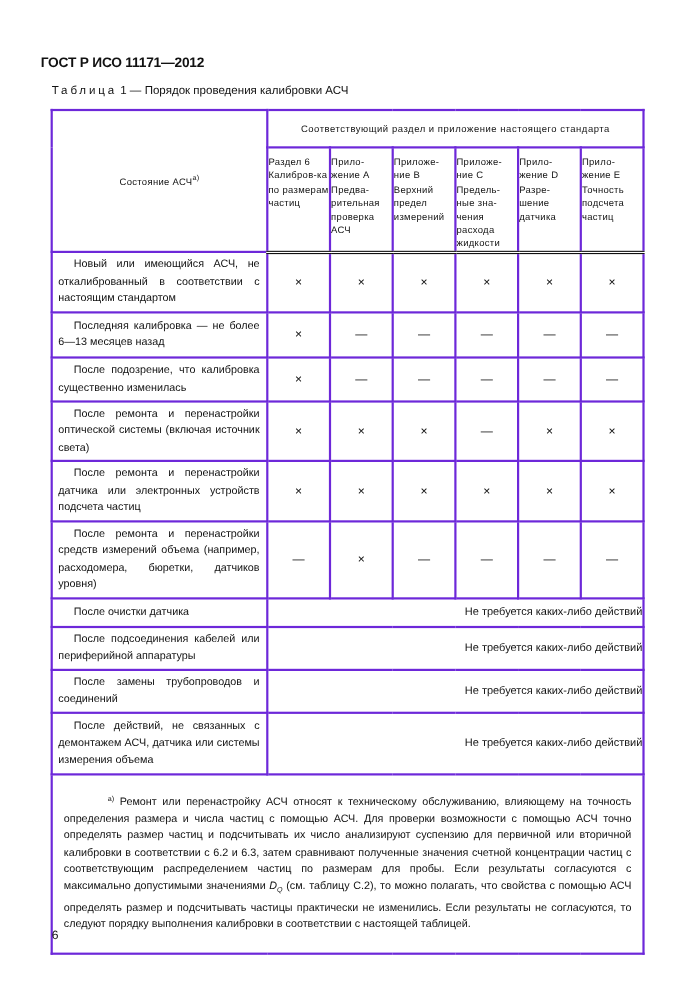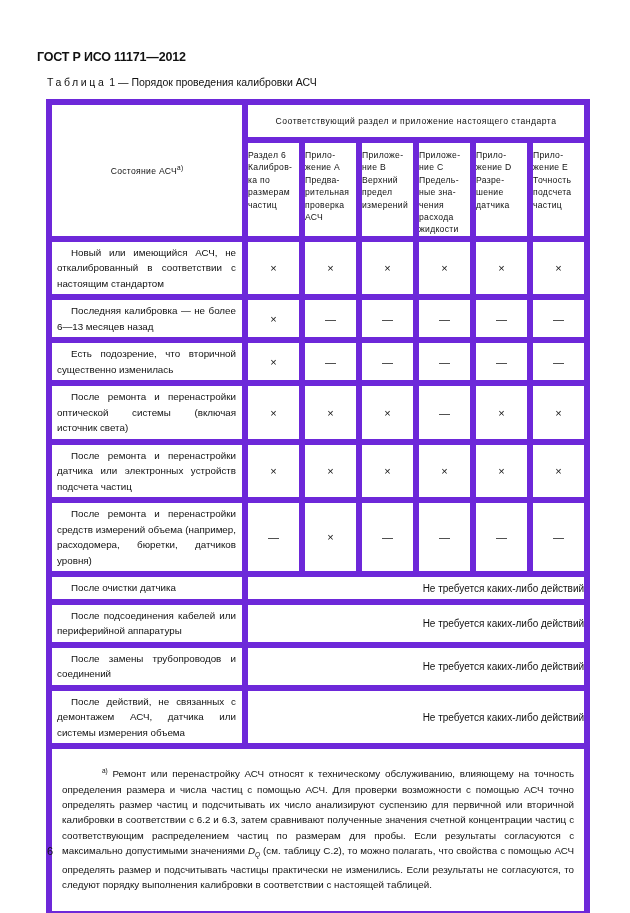--- a/index.html
+++ b/index.html
@@ -14,21 +14,21 @@
   .table-caption {
     position: absolute; left: 47px; top: 76px; font-size: 10.5px;
   }
   .table-caption .spaced { letter-spacing: 2.6px; }
   table.calib {
     position: absolute; left: 46px; top: 99px;
     width: 538px; border-collapse: collapse; table-layout: fixed;
     font-size: 9.6px;
   }
   table.calib td, table.calib th {
-    border: 6px solid #6d28d9; padding: 0; font-weight: normal; vertical-align: middle; margin-left: 24px;
+    border: 2px solid #6d28d9; padding: 0; font-weight: normal; vertical-align: middle; margin-left: 24px;
   }
   .hdr-state { text-align: center; font-size: 8.6px; letter-spacing: 0.3px; }
   .hdr-group { text-align: center; font-size: 8.6px; letter-spacing: 0.5px; line-height: 12px; height: 32px; }
   .hdr-sub { vertical-align: top !important; font-size: 8.6px; line-height: 12.4px; padding-top: 6px !important; letter-spacing: 0.3px; }
   tr.hdr-sub-row { height: 87px; }
   tr.hdr-sub-row td { border-bottom: 3px double #111 !important; }
   td.state {
     text-align: justify; padding: 3px 6px 3px 5px !important; line-height: 15.5px;
     font-size: 9.8px;
   }
@@ -94,21 +94,21 @@
   <tr style="height:41px">
     <td class="state"><span class="indent"></span><span>Последняя калибровка — не более 6—13 месяцев назад</span></td>
     <td class="mark">×</td>
     <td class="mark">—</td>
     <td class="mark">—</td>
     <td class="mark">—</td>
     <td class="mark">—</td>
     <td class="mark">—</td>
   </tr>
   <tr style="height:40px">
-    <td class="state"><span class="indent"></span><span>Есть подозрение, что вторичной существенно изменилась</span></td>
+    <td class="state"><span class="indent"></span><span>После подозрение, что калибровка существенно изменилась</span></td>
     <td class="mark">×</td>
     <td class="mark">—</td>
     <td class="mark">—</td>
     <td class="mark">—</td>
     <td class="mark">—</td>
     <td class="mark">—</td>
   </tr>
   <tr style="height:50px">
     <td class="state"><span class="indent"></span><span>После ремонта и перенастройки оптической системы (включая источник света)</span></td>
     <td class="mark">×</td>

